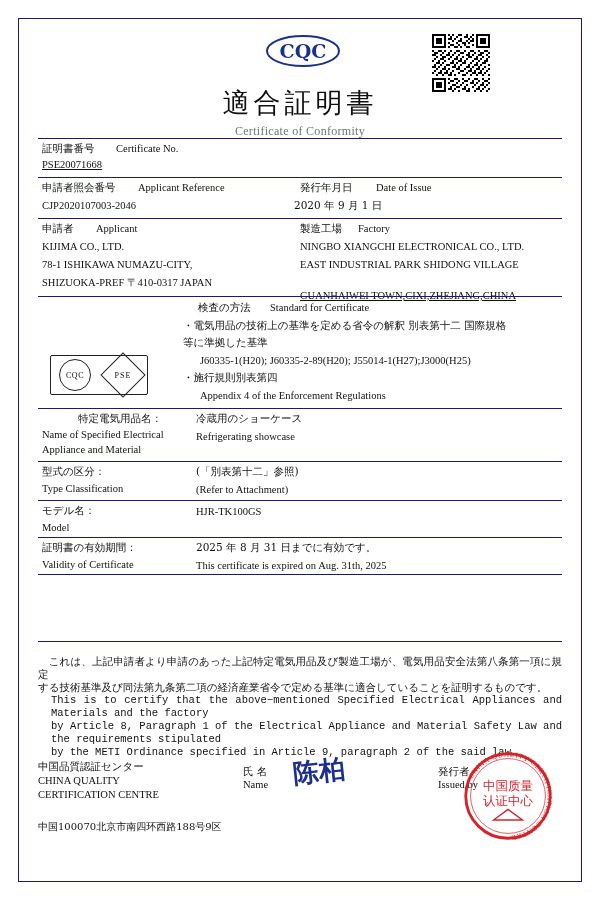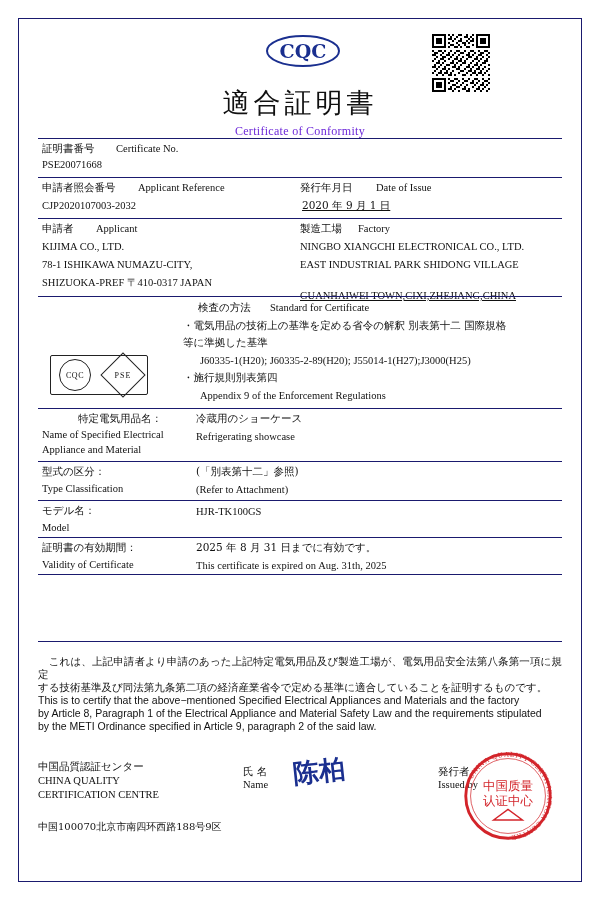--- a/index.html
+++ b/index.html
@@ -31,21 +31,21 @@
     text-align:center;
     font-size:27px;
     letter-spacing:4px;
     font-family:"DejaVu Serif", serif;
     color:#101010;
   }
   .title-en {
     position:absolute; left:0; right:0; top:124px;
     text-align:center;
     font-size:12px;
-    color:#6d28d9;
+    color:#737373;
     letter-spacing:0.3px;
   }
   .qr {
     position:absolute; left:432px; top:34px;
     width:58px; height:58px;
   }
   .qr svg { display:block; }
 
   .row { position:absolute; left:38px; width:524px; }
   .lbl { font-size:10.5px; line-height:15px; font-family:"DejaVu Serif", serif; }
@@ -76,21 +76,21 @@
     font-size:8px; letter-spacing:1px;
   }
 
   
   .stmt {
     position:absolute; left:38px; top:655px; width:524px;
     font-size:10.5px; line-height:13px;
     font-family:"DejaVu Serif", serif;
     text-align:justify;
   }
-  .stmt .en { font-family:Liberation Sans, sans-serif; }
+  .stmt .en { font-family:Liberation Mono, monospace;margin-left:13px; }
 
   .sig-block { position:absolute; left:38px; top:760px; width:524px; font-size:10.5px; }
   .sig-left { position:absolute; left:0; top:0; width:180px; line-height:14px; }
   .sig-name-lbl { position:absolute; left:205px; top:4px; line-height:14px; font-family:"DejaVu Serif", serif; }
   .sig-issued { position:absolute; left:400px; top:4px; line-height:14px; font-family:"DejaVu Serif", serif; }
   .signature {
     position:absolute; left:255px; top:-6px;
     font-family:"DejaVu Serif", serif;
     font-size:26px; color:#1a2f8f;
     transform:rotate(-6deg);
@@ -338,31 +338,31 @@
     </svg>
   </div>
 
   <div class="title-jp">適合証明書</div>
   <div class="title-en">Certificate of Conformity</div>
 
   <div class="sep" style="top:138px;"></div>
   <div class="row" style="top:141px;">
     <span class="lbl" style="position:absolute;left:4px;top:0;">証明書番号</span>
     <span class="lbl enr" style="position:absolute;left:78px;top:0;">Certificate No.</span>
-    <span class="val enr" style="position:absolute;left:4px;top:16px;">PSE20071668</span>
+    <span class="val enr" style="position:absolute;left:4px;top:16px;text-decoration:underline;">PSE20071668</span>
   </div>
 
   <div class="sep" style="top:177px;"></div>
   <div class="row" style="top:180px;">
     <span class="lbl" style="position:absolute;left:4px;top:0;">申請者照会番号</span>
     <span class="lbl enr" style="position:absolute;left:100px;top:0;">Applicant Reference</span>
-    <span class="val enr" style="position:absolute;left:4px;top:18px;">CJP2020107003-2032</span>
+    <span class="val enr" style="position:absolute;left:4px;top:18px;">CJP2020107003-2046</span>
     <span class="lbl" style="position:absolute;left:262px;top:0;">発行年月日</span>
     <span class="lbl enr" style="position:absolute;left:338px;top:0;">Date of Issue</span>
-    <span class="val" style="position:absolute;left:264px;top:18px;text-decoration:underline;">2020 年 9 月 1 日</span>
+    <span class="val" style="position:absolute;left:256px;top:18px;">2020 年 9 月 1 日</span>
   </div>
 
   <div class="sep" style="top:218px;"></div>
   <div class="row" style="top:221px;">
     <span class="lbl" style="position:absolute;left:4px;top:0;">申請者</span>
     <span class="lbl enr" style="position:absolute;left:58px;top:0;">Applicant</span>
     <span class="val enr" style="position:absolute;left:4px;top:18px;">KIJIMA CO., LTD.</span>
     <span class="val enr" style="position:absolute;left:4px;top:36px;">78-1 ISHIKAWA NUMAZU-CITY,</span>
     <span class="val enr" style="position:absolute;left:4px;top:54px;">SHIZUOKA-PREF 〒410-0317 JAPAN</span>
 
@@ -374,21 +374,21 @@
   </div>
 
   <div class="sep" style="top:296px;"></div>
   <div class="row" style="top:300px;">
     <span class="lbl" style="position:absolute;left:160px;top:0;">検査の方法</span>
     <span class="lbl enr" style="position:absolute;left:232px;top:0;">Standard for Certificate</span>
     <span class="val" style="position:absolute;left:145px;top:18px;">・電気用品の技術上の基準を定める省令の解釈 別表第十二 国際規格</span>
     <span class="val" style="position:absolute;left:145px;top:35px;text-align:right;">等に準拠した基準</span>
     <span class="val enr" style="position:absolute;left:162px;top:53px;">J60335-1(H20); J60335-2-89(H20); J55014-1(H27);J3000(H25)</span>
     <span class="val" style="position:absolute;left:145px;top:70px;">・施行規則別表第四</span>
-    <span class="val enr" style="position:absolute;left:162px;top:88px;">Appendix 9 of the Enforcement Regulations</span>
+    <span class="val enr" style="position:absolute;left:162px;top:88px;">Appendix 4 of the Enforcement Regulations</span>
   </div>
 
   <div class="pse-box">
     <div class="pse-circle">
       <span>CQC</span>
     </div>
     <div class="pse-diamond">
       <span>PSE</span>
     </div>
   </div>

